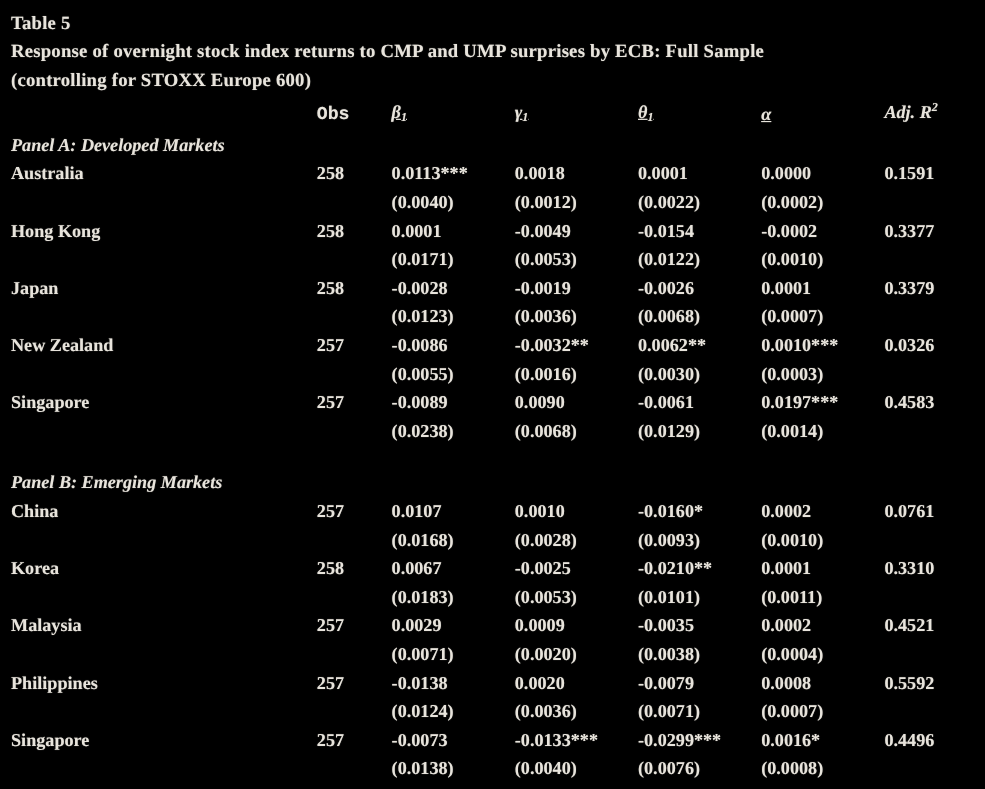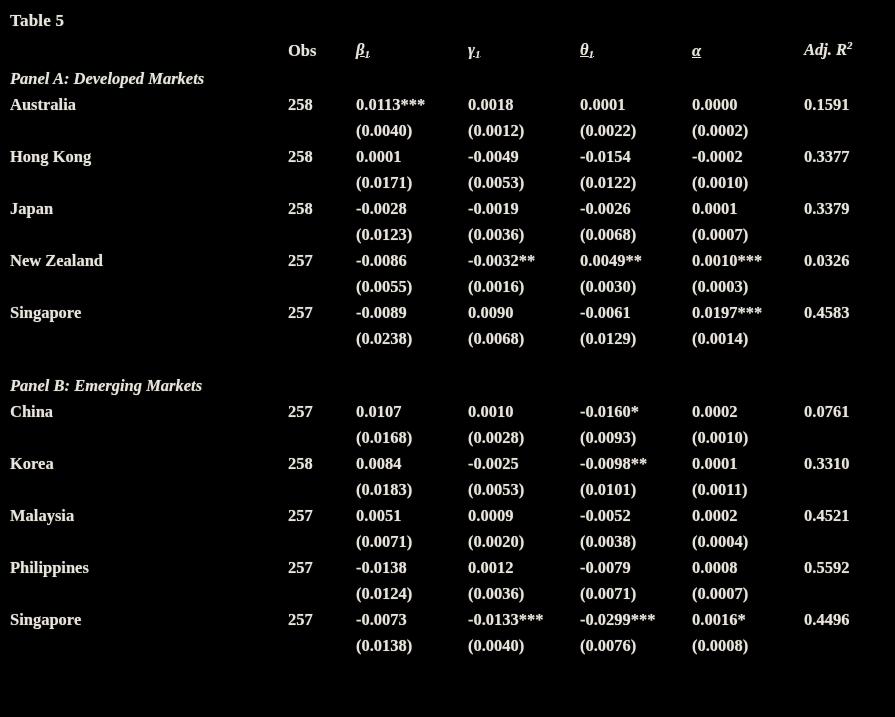--- a/index.html
+++ b/index.html
@@ -49,21 +49,21 @@
     white-space: nowrap;
     text-shadow: 0 0 1px rgba(232,228,220,0.5);
   }
   thead th {
     font-weight: bold;
     font-style: italic;
     height: 28px;
     line-height: 28px;
     text-align: left;
   }
-  thead th.hdr-obs { font-style: normal; }
+  thead th.hdr-obs { font-style: normal; font-family: Liberation Mono, monospace; }
   thead th.hdr-sym { font-style: normal; text-decoration: underline; }
 
   .panel-head td {
     font-weight: bold;
     font-style: italic;
     height: 27px;
     line-height: 27px;
   }
   tr.row-main td {
     height: 26px;
@@ -98,20 +98,22 @@
     top: -6px;
   }
 </style>
 </head>
 <body>
 
 <div class="page">
 
   <div class="title-block">
     <div>Table 5</div>
+    <div>Response of overnight stock index returns to CMP and UMP surprises by ECB: Full Sample</div>
+    <div>(controlling for STOXX Europe 600)</div>
   </div>
 
   <table class="tbl">
     <colgroup>
       <col class="c-label">
       <col class="c-obs">
       <col class="c-num">
       <col class="c-num">
       <col class="c-num">
       <col class="c-num">
@@ -184,21 +186,21 @@
           <td class="num">(0.0036)</td>
           <td class="num">(0.0068)</td>
           <td class="num">(0.0007)</td>
           <td class="num"></td>
         </tr>
         <tr class="row-main">
           <td class="label">New Zealand</td>
           <td class="num">257</td>
           <td class="num">-0.0086</td>
           <td class="num">-0.0032**</td>
-          <td class="num">0.0049**</td>
+          <td class="num">0.0062**</td>
           <td class="num">0.0010***</td>
           <td class="num">0.0326</td>
         </tr>
         <tr class="row-se">
           <td class="label"></td>
           <td class="num"></td>
           <td class="num">(0.0055)</td>
           <td class="num">(0.0016)</td>
           <td class="num">(0.0030)</td>
           <td class="num">(0.0003)</td>
@@ -242,58 +244,58 @@
           <td class="num"></td>
           <td class="num">(0.0168)</td>
           <td class="num">(0.0028)</td>
           <td class="num">(0.0093)</td>
           <td class="num">(0.0010)</td>
           <td class="num"></td>
         </tr>
         <tr class="row-main">
           <td class="label">Korea</td>
           <td class="num">258</td>
-          <td class="num">0.0084</td>
+          <td class="num">0.0067</td>
           <td class="num">-0.0025</td>
-          <td class="num">-0.0098**</td>
+          <td class="num">-0.0210**</td>
           <td class="num">0.0001</td>
           <td class="num">0.3310</td>
         </tr>
         <tr class="row-se">
           <td class="label"></td>
           <td class="num"></td>
           <td class="num">(0.0183)</td>
           <td class="num">(0.0053)</td>
           <td class="num">(0.0101)</td>
           <td class="num">(0.0011)</td>
           <td class="num"></td>
         </tr>
         <tr class="row-main">
           <td class="label">Malaysia</td>
           <td class="num">257</td>
-          <td class="num">0.0051</td>
+          <td class="num">0.0029</td>
           <td class="num">0.0009</td>
-          <td class="num">-0.0052</td>
+          <td class="num">-0.0035</td>
           <td class="num">0.0002</td>
           <td class="num">0.4521</td>
         </tr>
         <tr class="row-se">
           <td class="label"></td>
           <td class="num"></td>
           <td class="num">(0.0071)</td>
           <td class="num">(0.0020)</td>
           <td class="num">(0.0038)</td>
           <td class="num">(0.0004)</td>
           <td class="num"></td>
         </tr>
         <tr class="row-main">
           <td class="label">Philippines</td>
           <td class="num">257</td>
           <td class="num">-0.0138</td>
-          <td class="num">0.0012</td>
+          <td class="num">0.0020</td>
           <td class="num">-0.0079</td>
           <td class="num">0.0008</td>
           <td class="num">0.5592</td>
         </tr>
         <tr class="row-se">
           <td class="label"></td>
           <td class="num"></td>
           <td class="num">(0.0124)</td>
           <td class="num">(0.0036)</td>
           <td class="num">(0.0071)</td>

